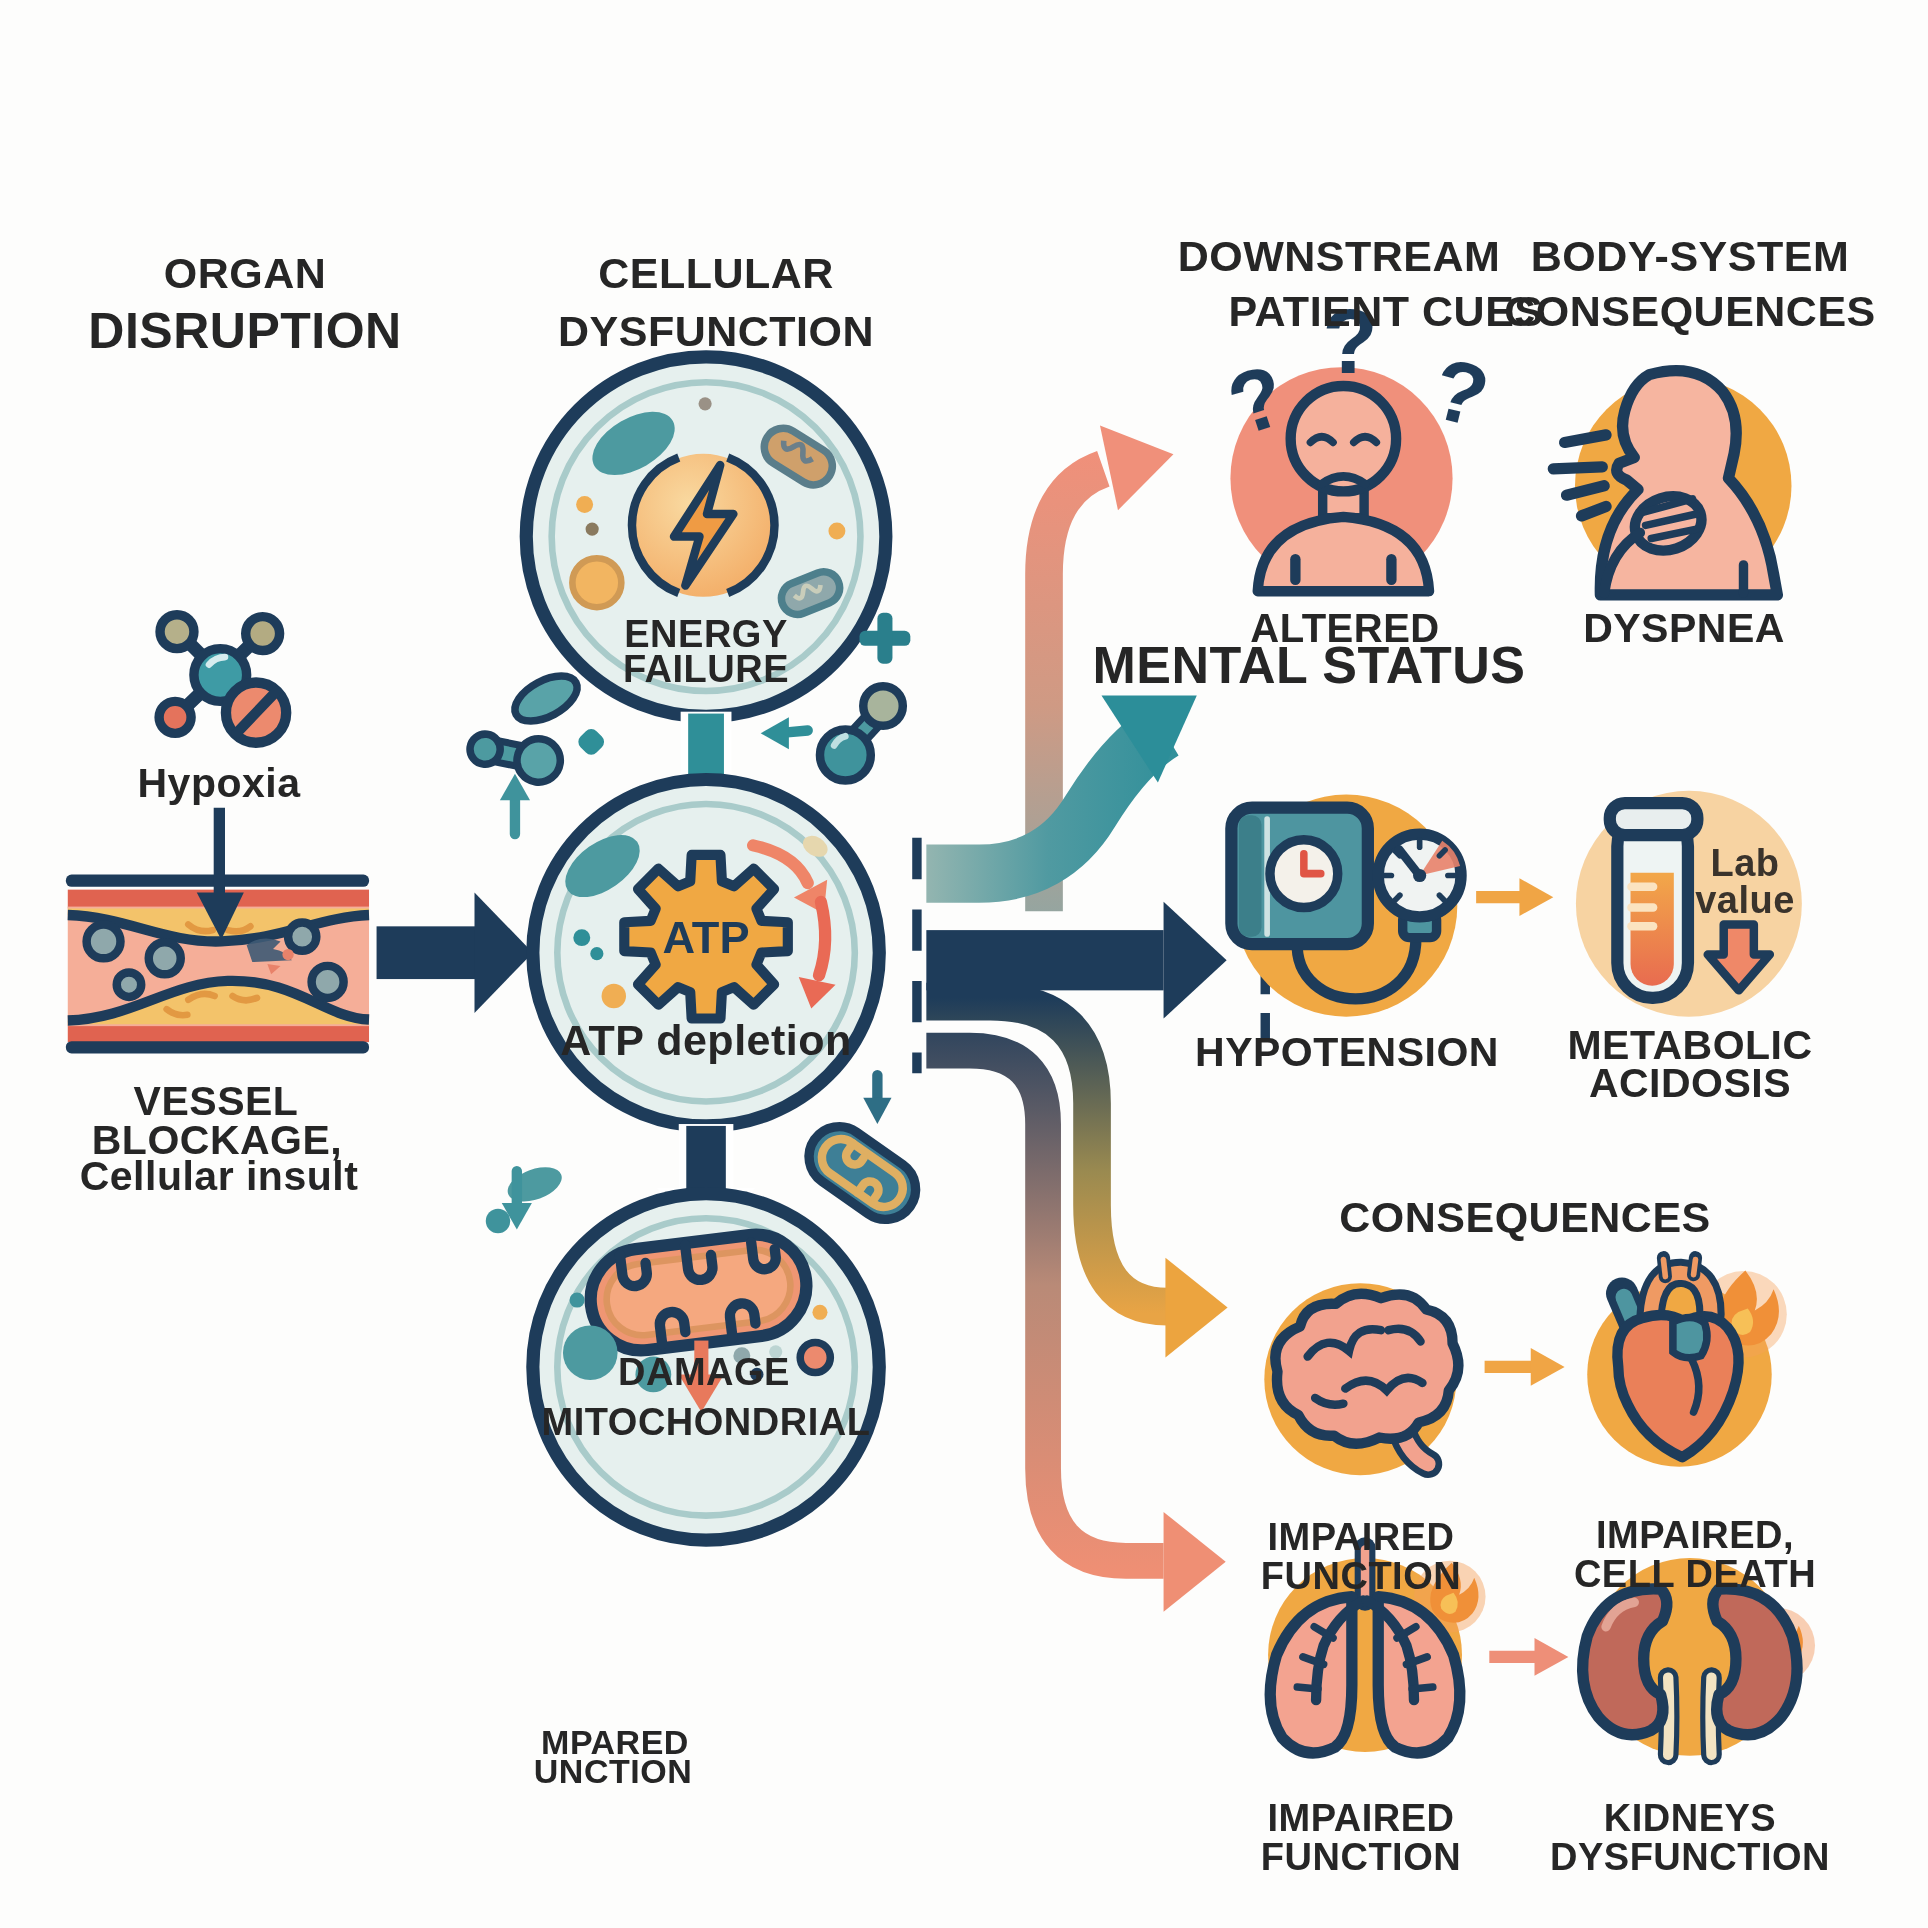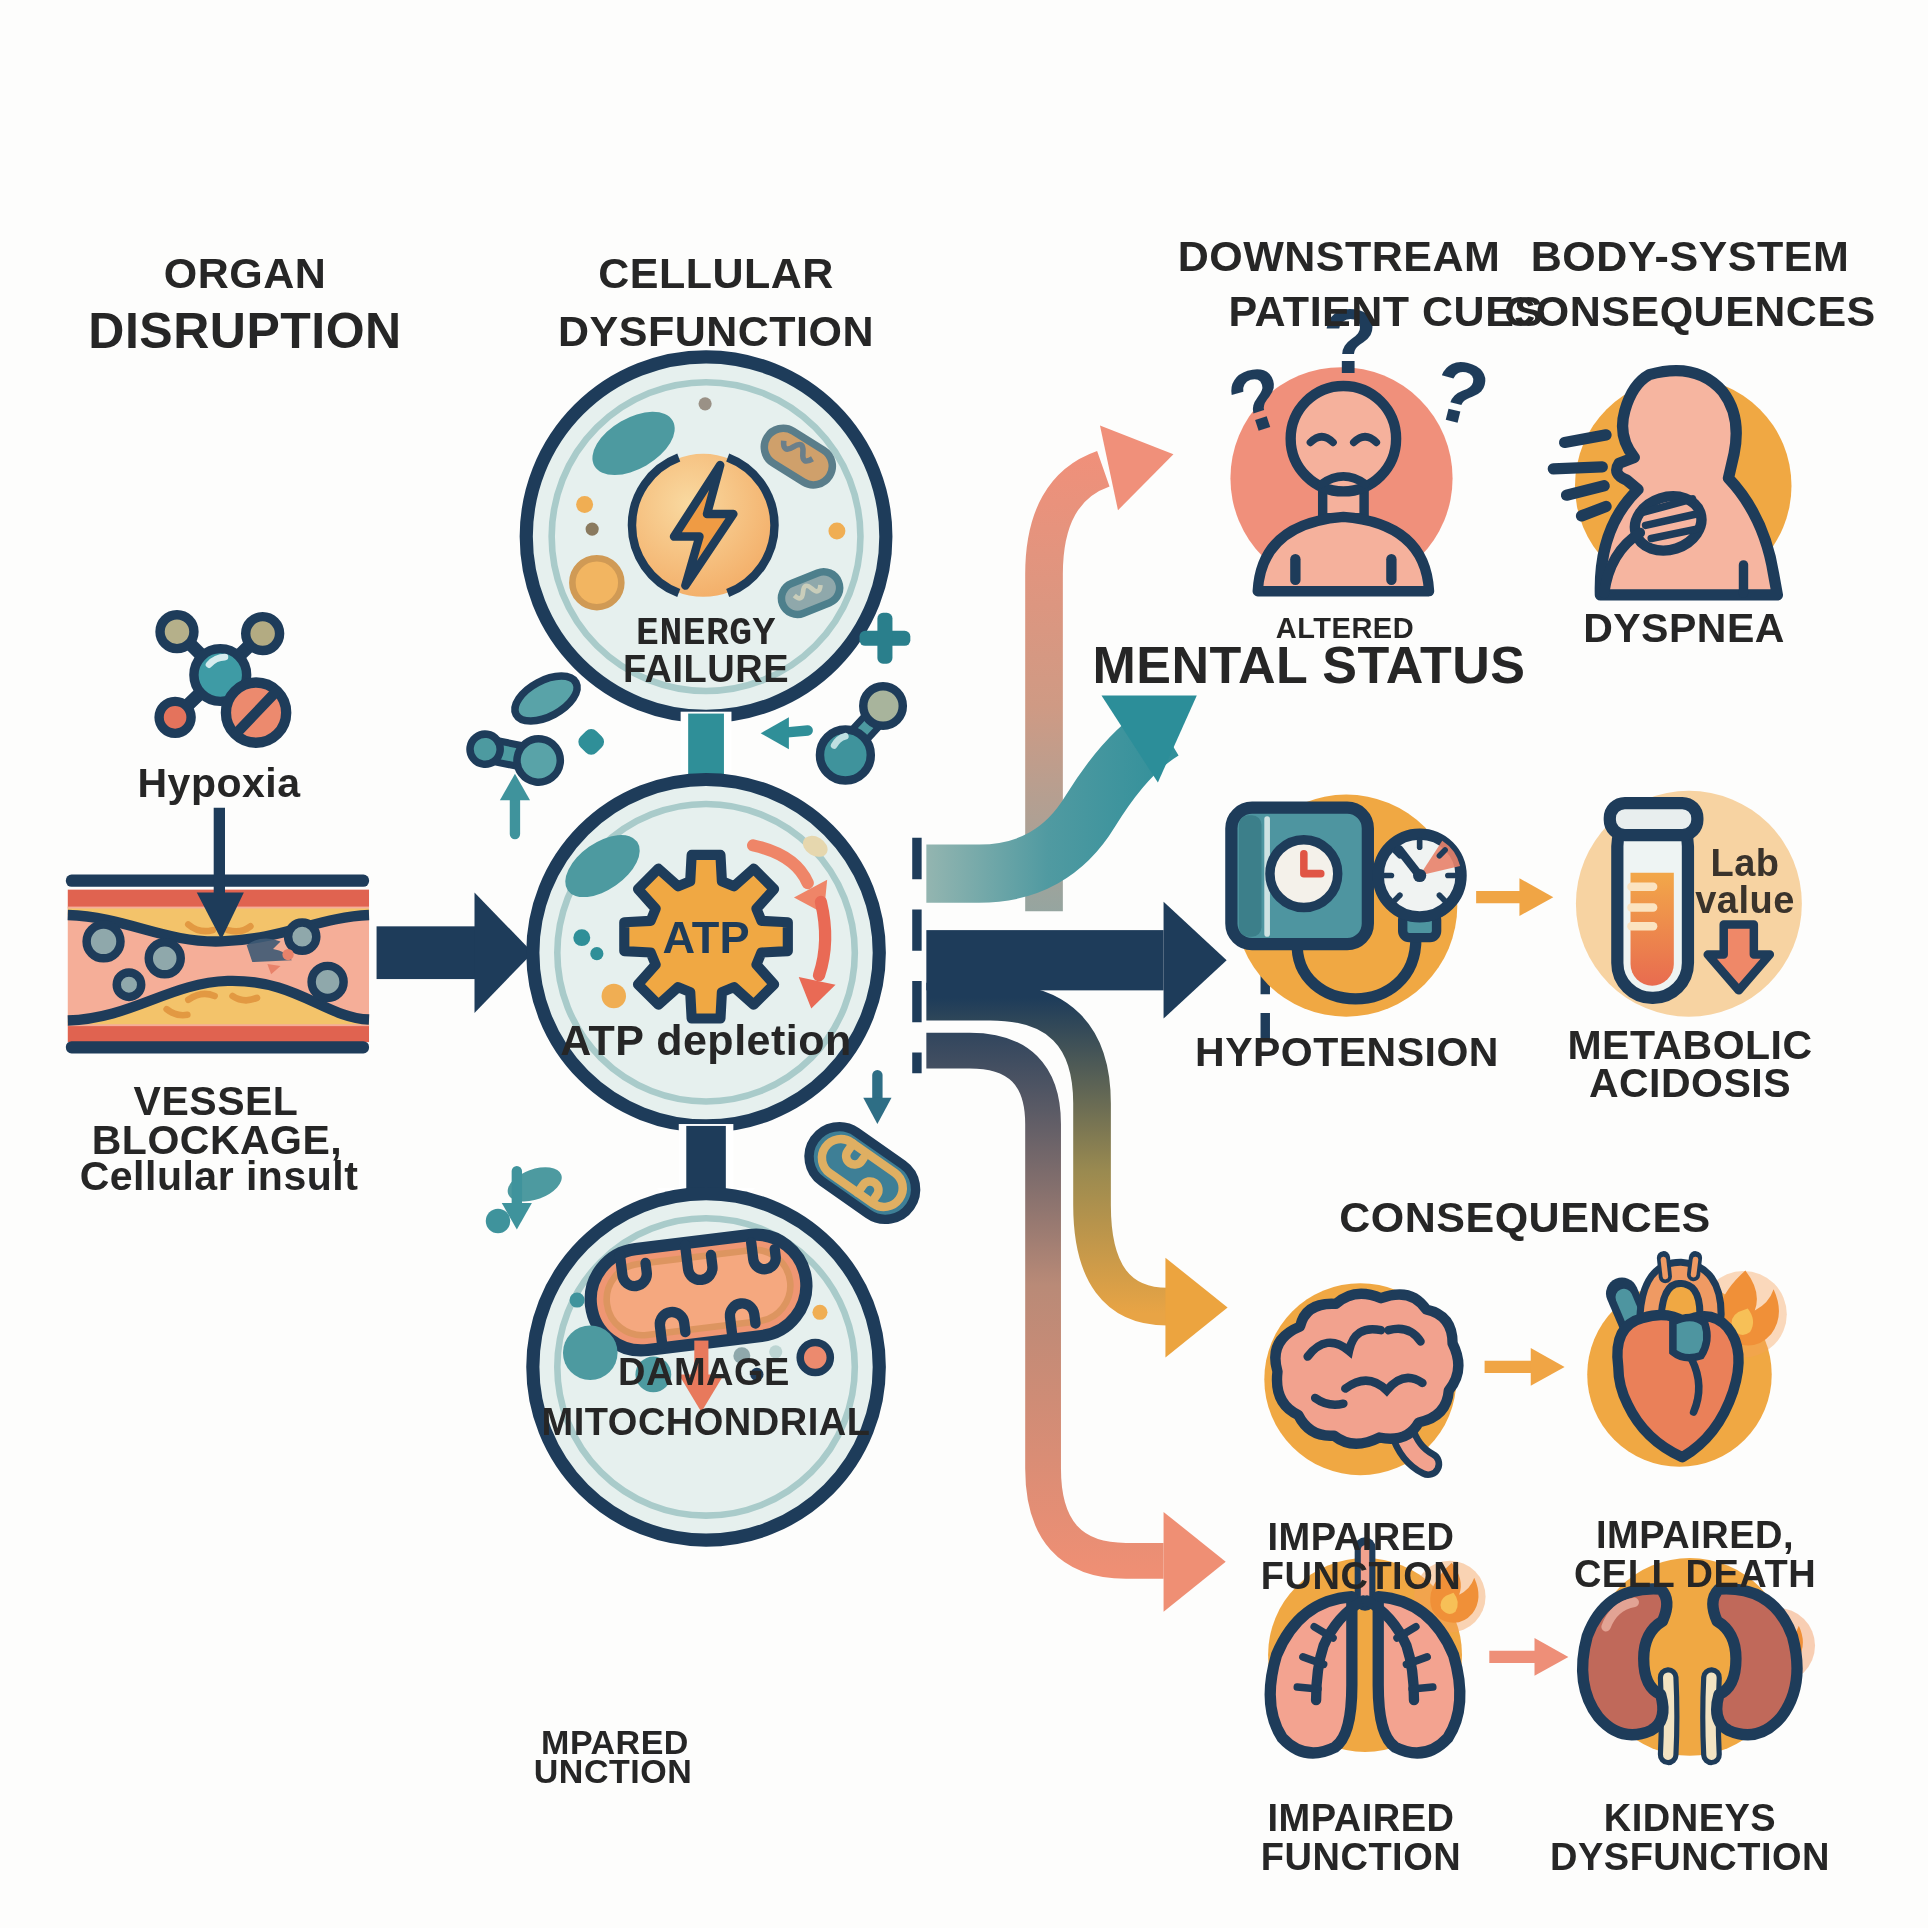--- a/index.html
+++ b/index.html
@@ -418,29 +418,29 @@
 <div class="lbl" style="left:1339px;top:256px;font-size:43px;">DOWNSTREAM</div>
 <div class="lbl" style="left:1339px;top:311px;font-size:43px;margin-left:47px;">PATIENT CUES</div>
 <div class="lbl" style="left:1690px;top:256px;font-size:43px;">BODY-SYSTEM</div>
 <div class="lbl" style="left:1690px;top:311px;font-size:43px;">CONSEQUENCES</div>
 
 <div class="lbl" style="left:219px;top:783px;font-size:41px;">Hypoxia</div>
 <div class="lbl" style="left:216px;top:1101px;font-size:41px;">VESSEL</div>
 <div class="lbl" style="left:217px;top:1140px;font-size:41px;">BLOCKAGE,</div>
 <div class="lbl" style="left:219px;top:1176px;font-size:41px;">Cellular insult</div>
 
-<div class="lbl" style="left:706px;top:634px;font-size:38px;font-family:Liberation Mono, monospace;">ENERGY</div>
+<div class="lbl" style="left:706px;top:634px;font-size:38px;">ENERGY</div>
 <div class="lbl" style="left:706px;top:669px;font-size:38px;">FAILURE</div>
 <div class="lbl" style="left:706px;top:1040px;font-size:43px;">ATP depletion</div>
 <div class="lbl" style="left:706px;top:1422px;font-size:38px;">MITOCHONDRIAL</div>
 <div class="lbl" style="left:704px;top:1372px;font-size:38px;">DAMAGE</div>
 <div class="lbl" style="left:615px;top:1742px;font-size:34px;">MPARED</div>
 <div class="lbl" style="left:613px;top:1771px;font-size:34px;">UNCTION</div>
 
-<div class="lbl" style="left:1345px;top:628px;font-size:29px;">ALTERED</div>
+<div class="lbl" style="left:1345px;top:628px;font-size:40px;">ALTERED</div>
 <div class="lbl" style="left:1309px;top:665px;font-size:52px;">MENTAL STATUS</div>
 <div class="lbl" style="left:1347px;top:1052px;font-size:41px;">HYPOTENSION</div>
 <div class="lbl" style="left:1525px;top:1217px;font-size:43px;">CONSEQUENCES</div>
 <div class="lbl" style="left:1361px;top:1537px;font-size:38px;">IMPAIRED</div>
 <div class="lbl" style="left:1361px;top:1576px;font-size:38px;">FUNCTION</div>
 <div class="lbl" style="left:1361px;top:1818px;font-size:38px;">IMPAIRED</div>
 <div class="lbl" style="left:1361px;top:1857px;font-size:38px;">FUNCTION</div>
 
 <div class="lbl" style="left:1684px;top:628px;font-size:41px;">DYSPNEA</div>
 <div class="lbl soft" style="left:1745px;top:863px;font-size:38px;">Lab</div>

